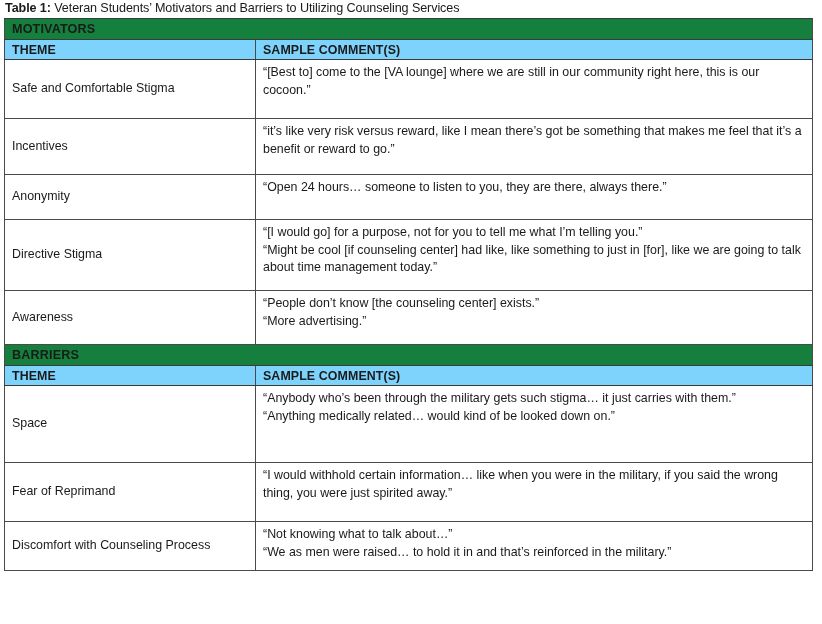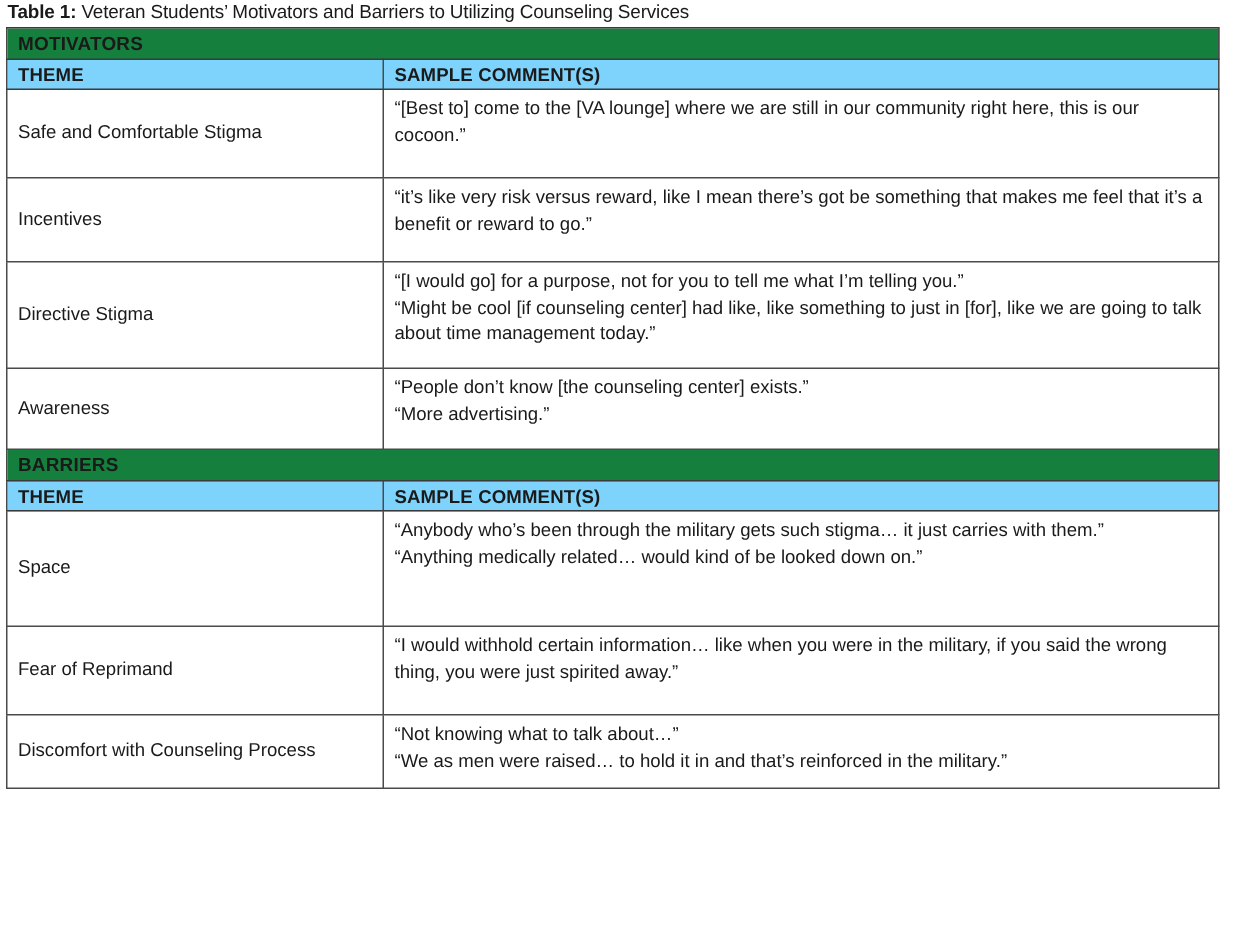--- a/index.html
+++ b/index.html
@@ -170,20 +170,28 @@
 
         <tr class="data-row h-r3">
           <td class="theme-cell">
             <div class="theme-text">Incentives</div>
           </td>
           <td class="comment-cell">
             <div class="comment-text">“it’s like very risk versus reward, like I mean there’s got be something that makes me feel that it’s a benefit or reward to go.”</div>
           </td>
         </tr>
 
+        <tr class="data-row h-r4">
+          <td class="theme-cell">
+            <div class="theme-text">Anonymity</div>
+          </td>
+          <td class="comment-cell">
+            <div class="comment-text">“Open 24 hours… someone to listen to you, they are there, always there.”</div>
+          </td>
+        </tr>
 
         <tr class="data-row h-r5">
           <td class="theme-cell">
             <div class="theme-text">Directive Stigma</div>
           </td>
           <td class="comment-cell">
             <div class="comment-text"> “[I would go] for a purpose, not for you to tell me what I’m telling you.”
 “Might be cool [if counseling center] had like, like something to just in [for], like we are going to talk about time management today.”</div>
           </td>
         </tr>

